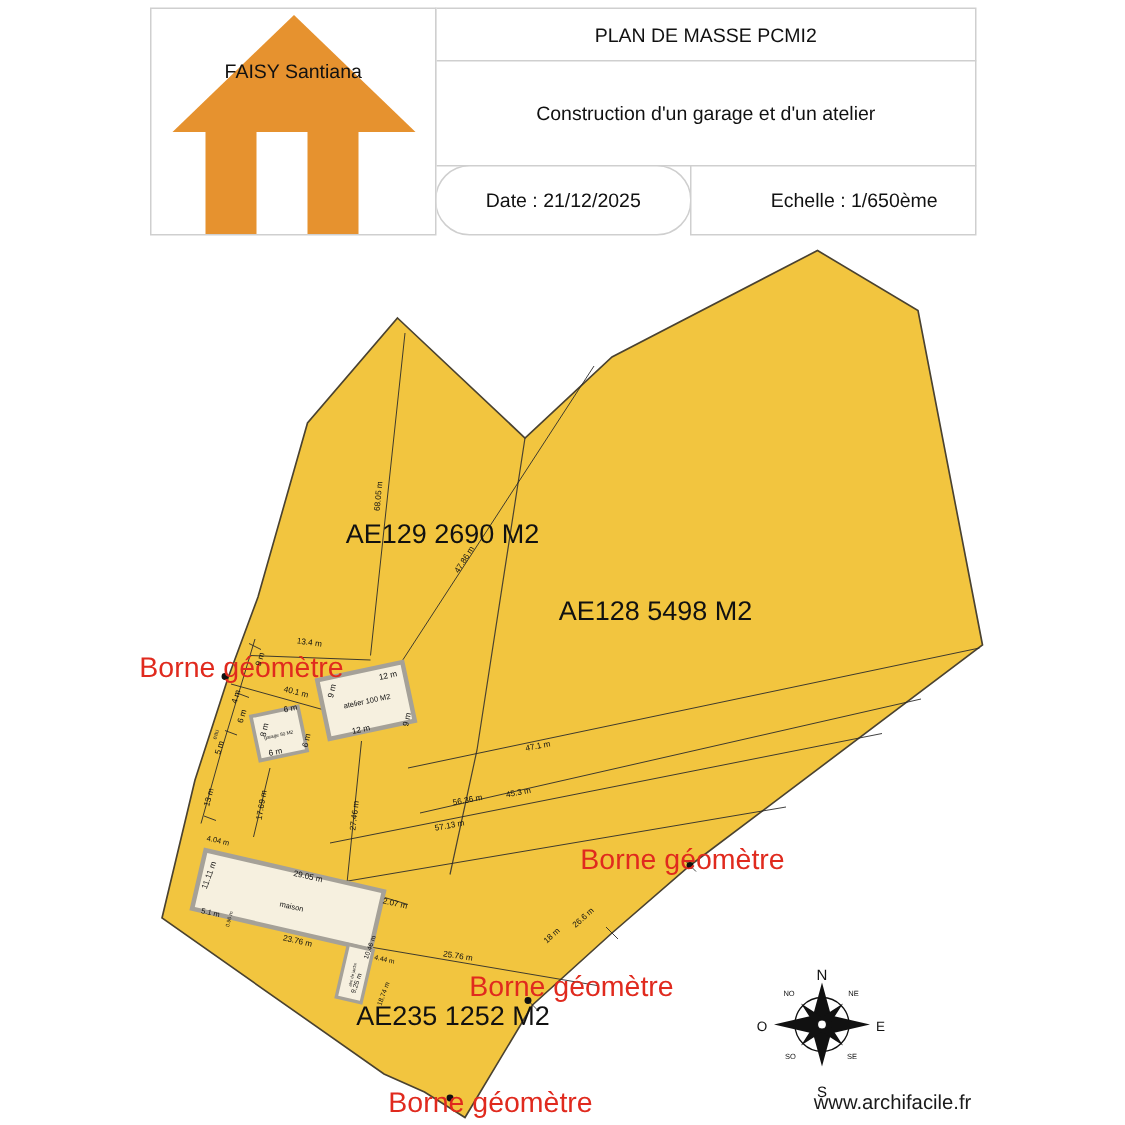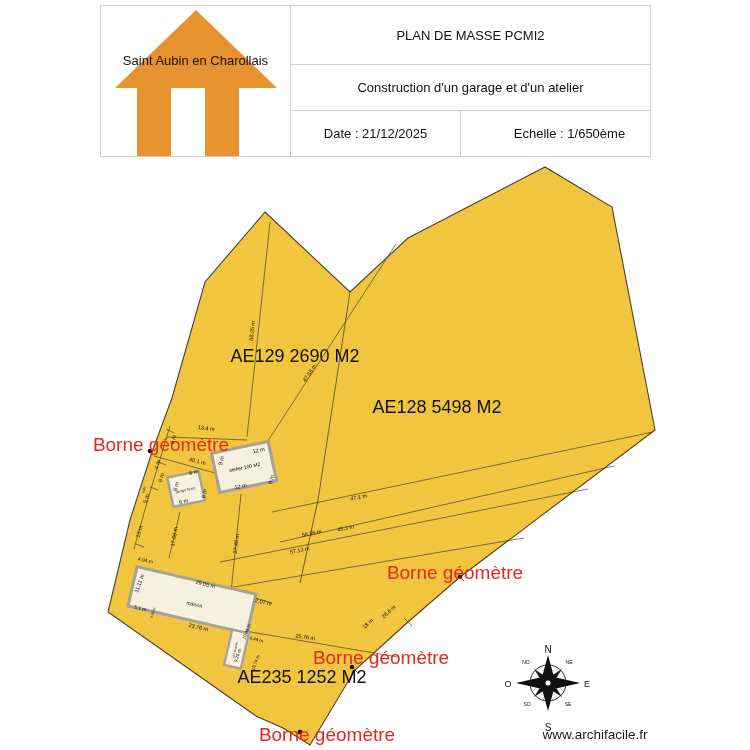--- a/index.html
+++ b/index.html
@@ -6,25 +6,25 @@
   .page{position:relative;width:750px;height:750px;background:#ffffff;overflow:hidden;
         font-family:"Liberation Sans",sans-serif;color:#111;}
   
   .header{position:absolute;left:100px;top:5px;width:551px;height:152px;display:flex;background:#fff;z-index:5;}
   .hcell{border:1px solid #cfcfcf;box-sizing:border-box;background:#fff;}
   .h-left{width:191px;position:relative;overflow:hidden;}
   .h-left svg{position:absolute;left:8px;top:2px;}
   .h-client{position:absolute;left:0;top:34px;width:100%;text-align:center;font-size:13px;line-height:15px;}
   .h-client .gap{height:13px;}
   .h-right{flex:1;display:flex;flex-direction:column;margin-left:-1px;}
-  .h-row1{height:60px;display:flex;align-items:center;justify-content:center;font-size:13px;}
+  .h-row1{height:36px;display:flex;align-items:center;justify-content:center;font-size:13px;}
   .h-row2{flex:1;display:flex;align-items:center;justify-content:center;font-size:13px;margin-top:-1px;text-align:right;}
   .h-row3{height:47px;display:flex;margin-top:-1px;}
   .h-row3 .hcell{display:flex;align-items:center;justify-content:center;font-size:13px;}
-  .h-date{width:171px;}
+  .h-date{width:171px;border-radius:23px;}
   .h-scale{flex:1;margin-left:-1px;padding-left:28px;}
   
   .plan-svg{position:absolute;left:0;top:0;z-index:1;}
   .plan-svg text{font-family:"Liberation Sans",sans-serif;}
 </style>
 </head>
 <body>
 
 <div class="page">
 
@@ -141,22 +141,22 @@
   </svg>
 
   <div class="header">
     <div class="hcell h-left">
       <svg width="180" height="150" viewBox="0 0 180 150">
         <polygon points="87,2 6,80 168,80" fill="#E6922F"></polygon>
         <rect x="28" y="80" width="34" height="70" fill="#E6922F"></rect>
         <rect x="96" y="80" width="34" height="70" fill="#E6922F"></rect>
       </svg>
       <div class="h-client">
+        <div>FAISY Santiana</div>
         <div class="gap"></div>
-        <div>Saint Aubin en Charollais</div>
       </div>
     </div>
     <div class="h-right">
       <div class="hcell h-row1">PLAN DE MASSE PCMI2</div>
       <div class="hcell h-row2">Construction d'un garage et d'un atelier</div>
       <div class="h-row3">
         <div class="hcell h-date">Date : 21/12/2025</div>
         <div class="hcell h-scale">Echelle : 1/650ème</div>
       </div>
     </div>

